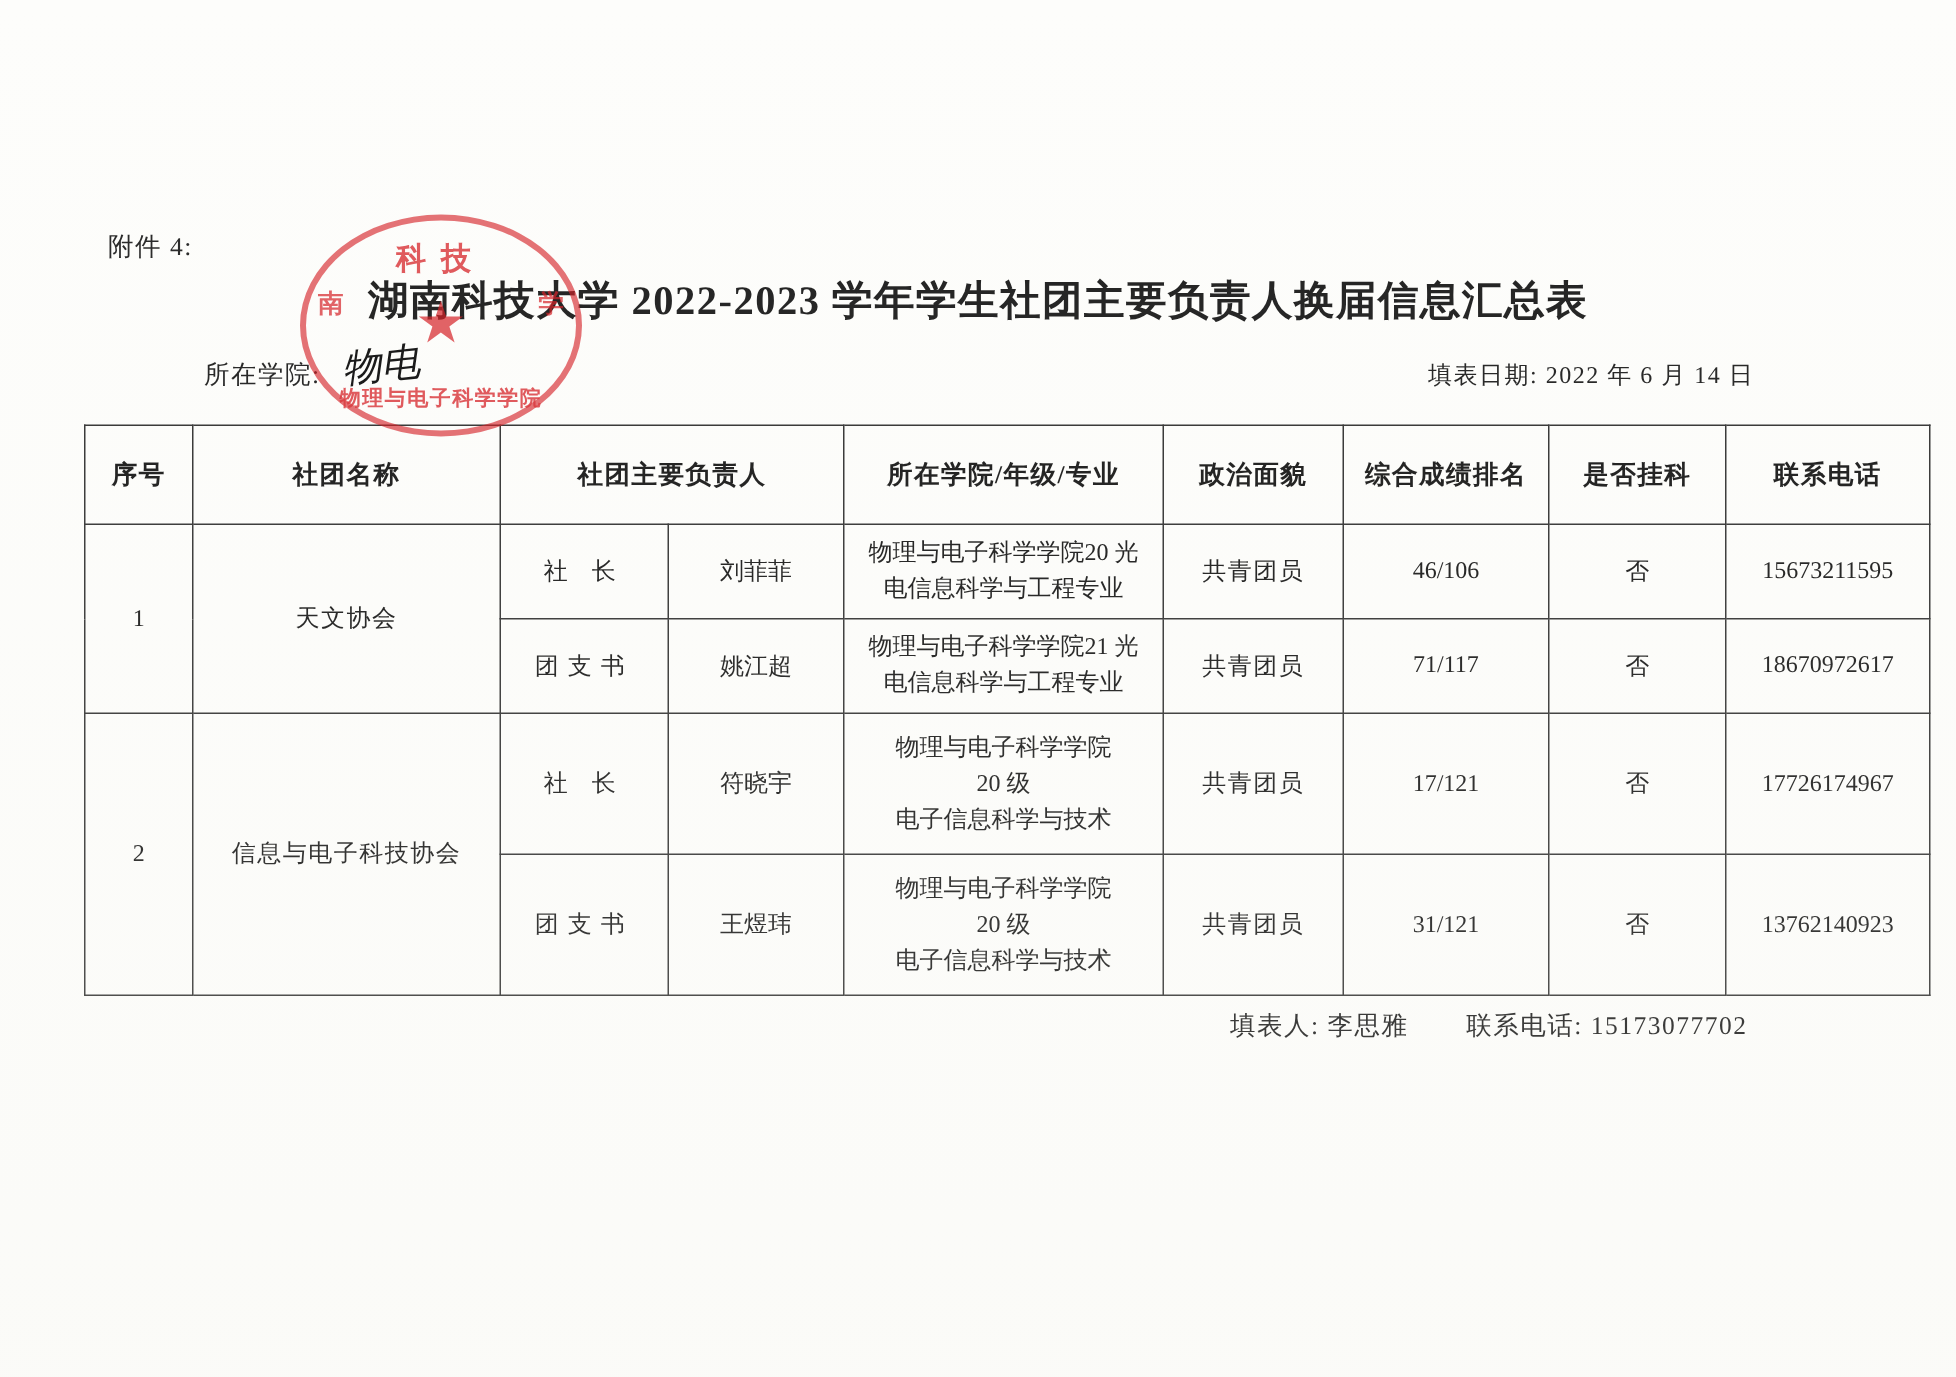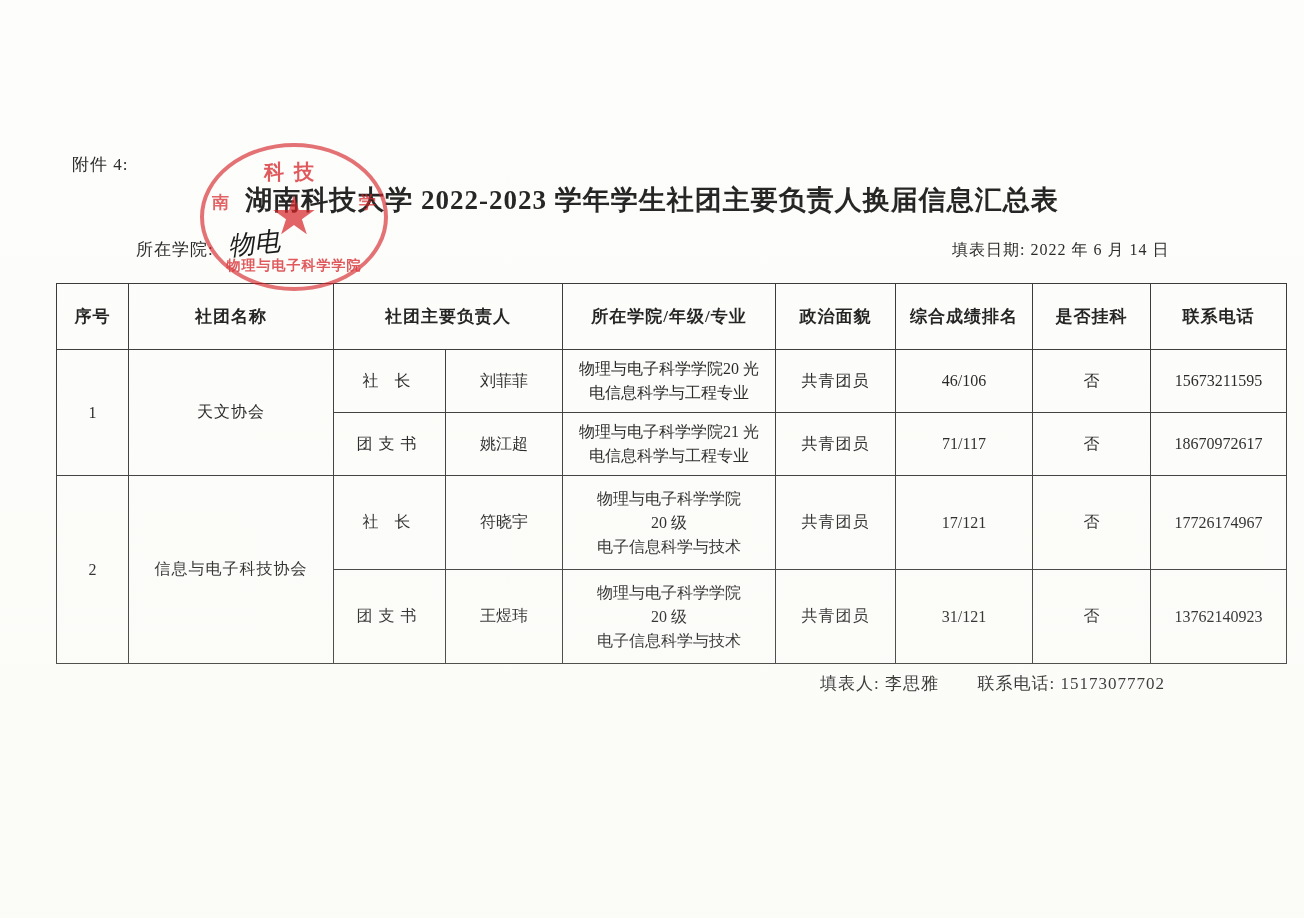--- a/index.html
+++ b/index.html
@@ -72,20 +72,21 @@
     left: 200px;
     top: 143px;
     width: 188px;
     height: 148px;
     border-radius: 50%;
     border: 4px solid rgba(214, 35, 40, 0.72);
     box-sizing: border-box;
     pointer-events: none;
     z-index: 5;
     opacity: 0.88;
+    font-family: Liberation Mono, monospace;
   }
   .seal .seal-star {
     position: absolute;
     left: 50%;
     top: 50%;
     transform: translate(-50%, -52%);
     font-size: 54px;
     color: rgba(214, 35, 40, 0.80);
     line-height: 1;
   }

